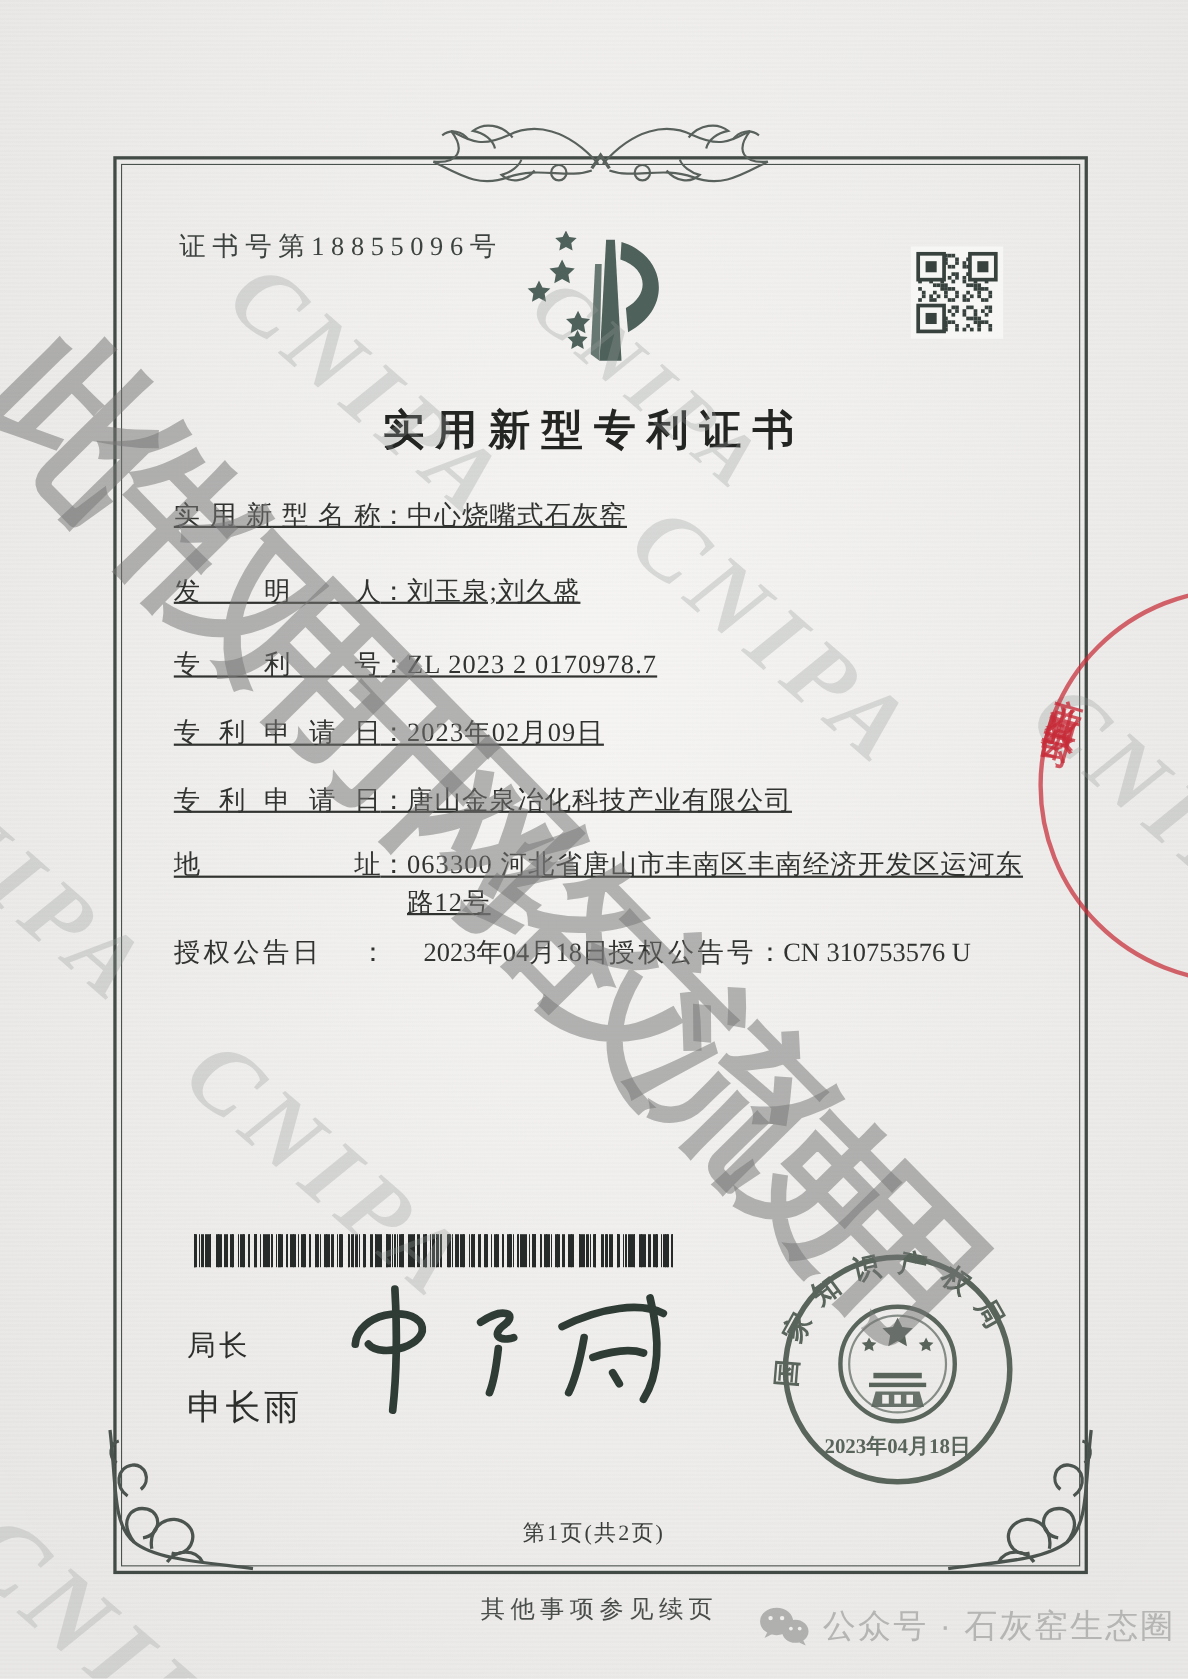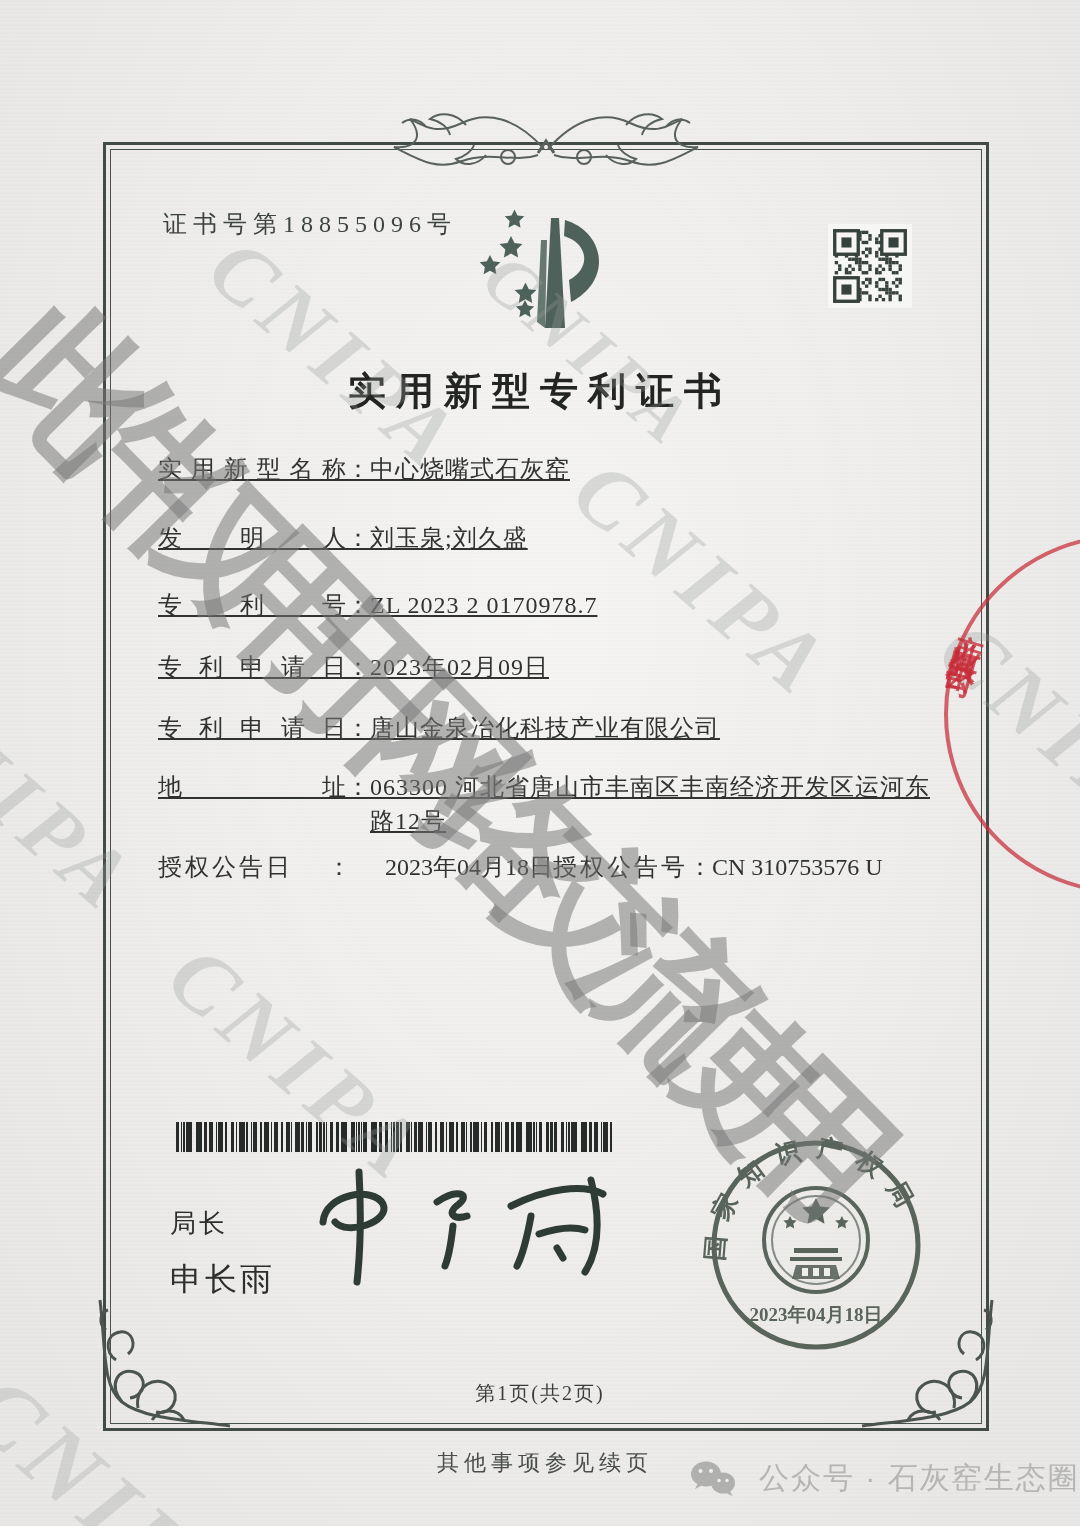--- a/index.html
+++ b/index.html
@@ -71,21 +71,21 @@
   .signature{position:absolute;left:295px;top:1150px;z-index:2;}
   .seal{position:absolute;left:694px;top:1136px;z-index:3;opacity:.92;}
   .page-ind{
     position:absolute;left:0;right:0;top:1380px;text-align:center;z-index:2;
     font-size:20px;color:#3a3e3b;letter-spacing:2px;
   }
   .footer-note{
     position:absolute;left:437px;top:1448px;z-index:2;font-size:22px;color:#4a4e4a;letter-spacing:5px;
   }
   .wechat{
-    position:absolute;left:690px;top:1458px;z-index:7;display:flex;align-items:center;gap:23px;
+    position:absolute;left:690px;top:1458px;z-index:7;display:flex;align-items:center;gap:12px;
     color:#b5b5b3;font-size:30px;font-family:"Liberation Sans","DejaVu Sans",sans-serif;letter-spacing:2px;
   }
   
   .wm-main{
     position:absolute;left:88px;top:258px;z-index:5;
     transform:rotate(45.5deg);transform-origin:left top;
     font-size:152px;font-weight:700;letter-spacing:-46px;white-space:nowrap;
     color:rgba(118,118,118,.52);
     font-family:"Liberation Sans","DejaVu Sans",sans-serif;pointer-events:none;
   }

